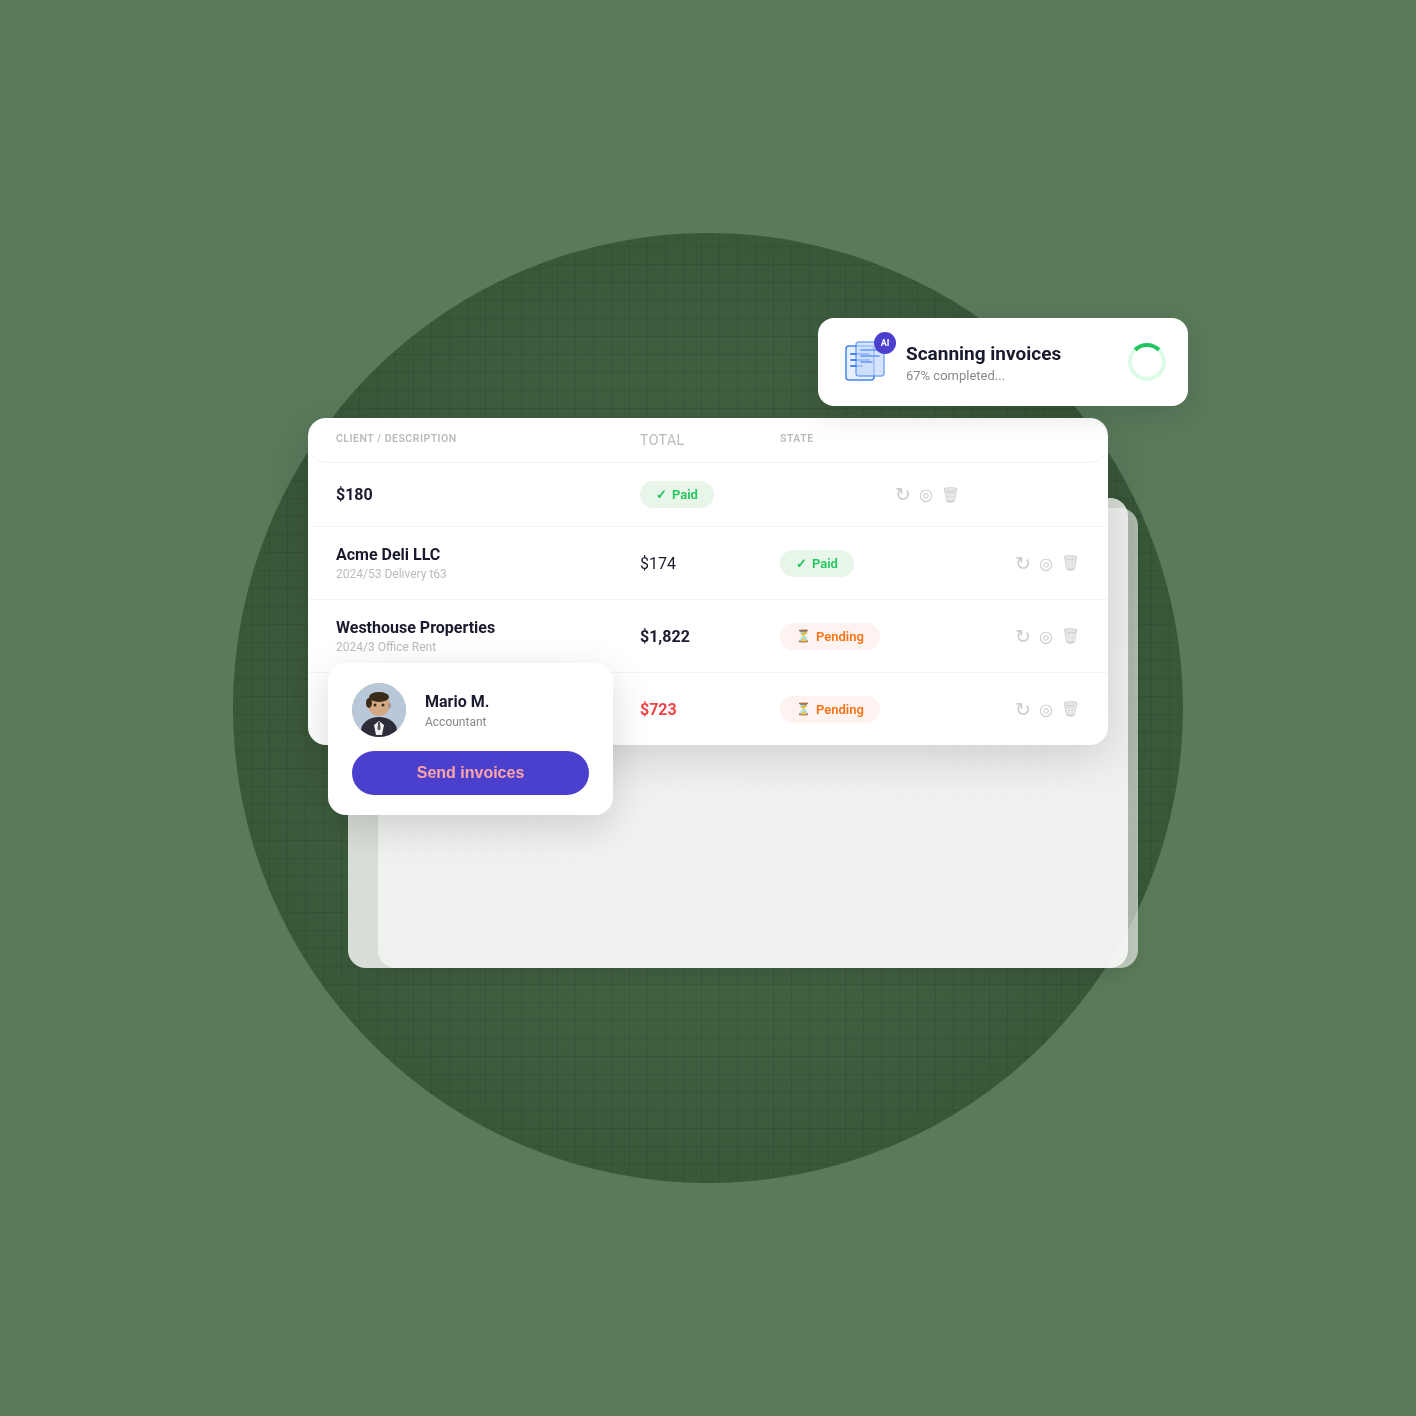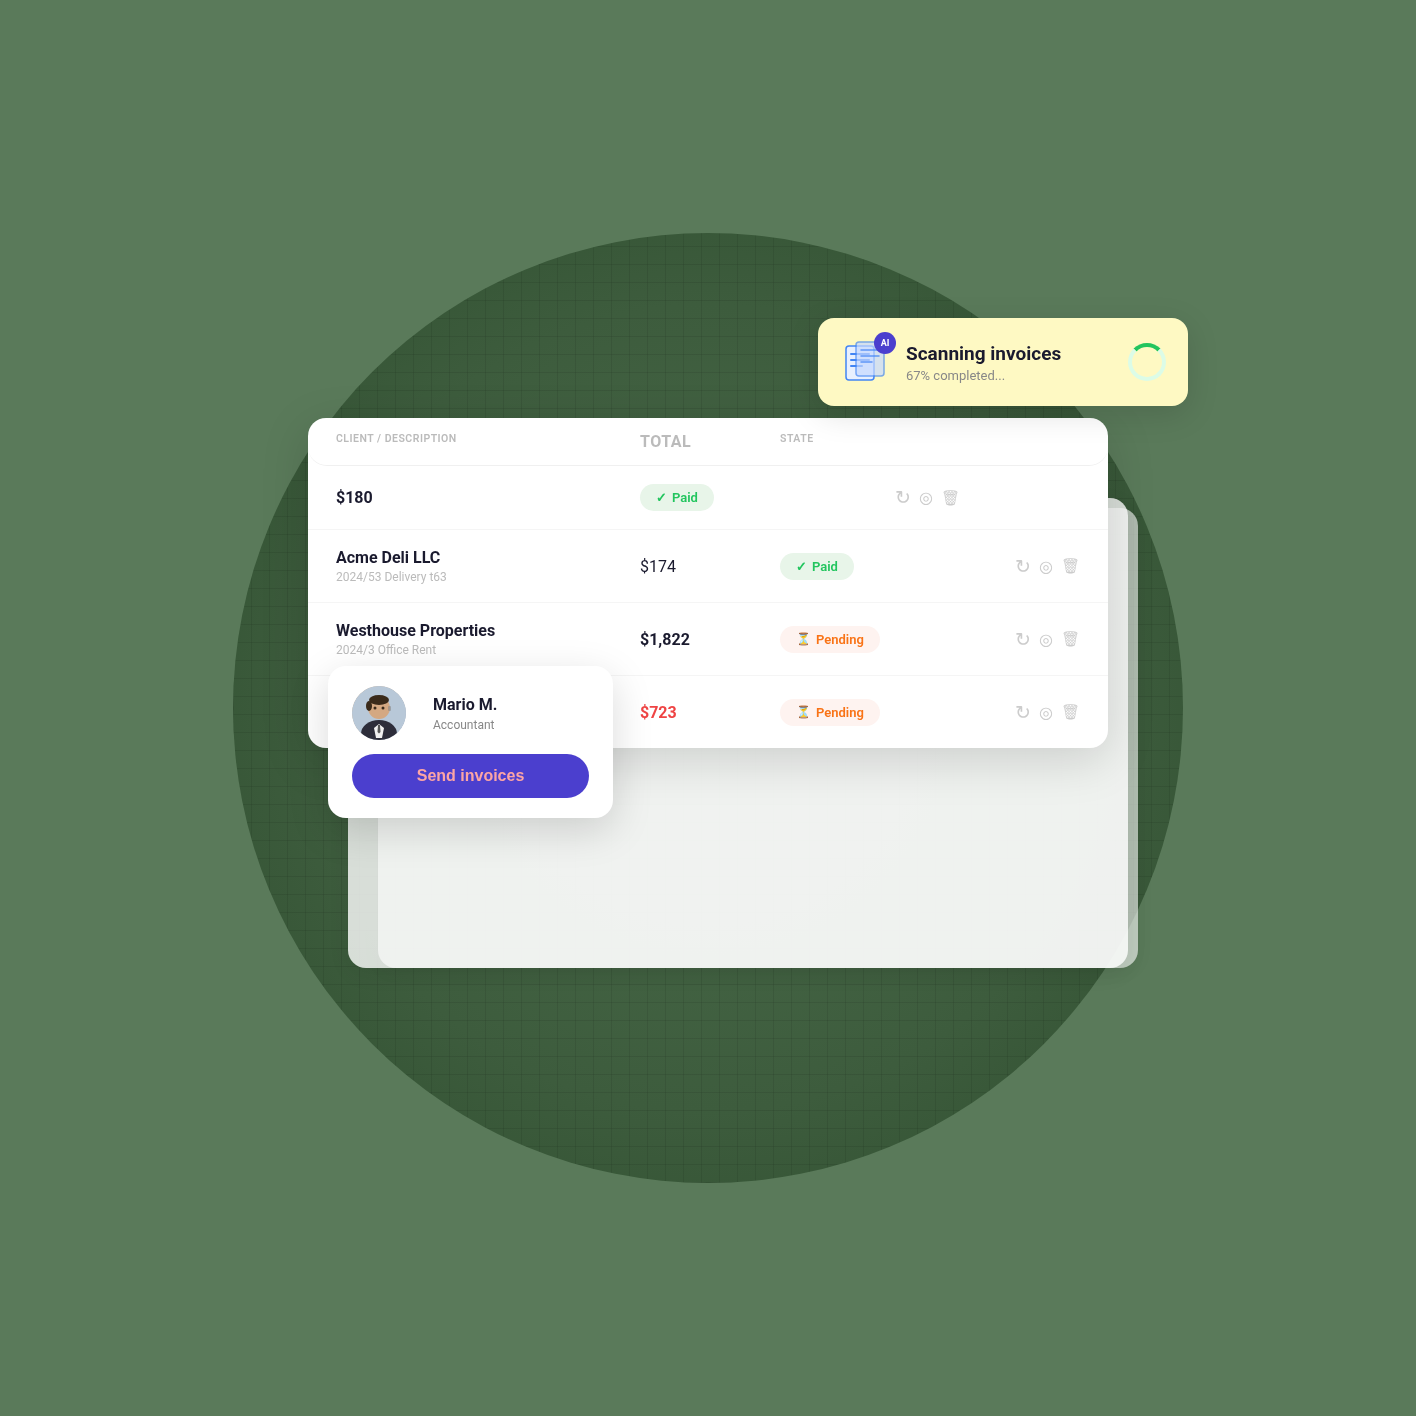--- a/index.html
+++ b/index.html
@@ -30,21 +30,21 @@
 
     <div style="width:100%; height:100%; background-image: 
       repeating-linear-gradient(0deg, rgba(0,0,0,0.08) 0px, rgba(0,0,0,0.08) 1px, transparent 1px, transparent 18px),
       repeating-linear-gradient(90deg, rgba(0,0,0,0.08) 0px, rgba(0,0,0,0.08) 1px, transparent 1px, transparent 18px);
       border-radius:50%;"></div>
   </div>
 
   <div style="position:absolute; width:760px; height:460px; background:#fff; border-radius:18px; top:calc(50% - 200px); left:calc(50% - 380px + 50px); z-index:2; opacity:0.6; box-shadow:0 4px 20px rgba(0,0,0,0.08);"></div>
   <div style="position:absolute; width:780px; height:470px; background:#fff; border-radius:18px; top:calc(50% - 210px); left:calc(50% - 390px + 30px); z-index:3; opacity:0.8; box-shadow:0 6px 24px rgba(0,0,0,0.10);"></div>
 
-  <div style="position:absolute; top: 60px; right: 20px; background:#fef9c3; border-radius:16px; padding:18px 22px; display:flex; align-items:center; gap:14px; box-shadow:0 8px 32px rgba(0,0,0,0.13); width:370px; z-index:15;">
+  <div style="position:absolute; top: 60px; right: 20px; background:#ffffff; border-radius:16px; padding:18px 22px; display:flex; align-items:center; gap:14px; box-shadow:0 8px 32px rgba(0,0,0,0.13); width:370px; z-index:15;">
 
     <div style="position:relative; width:52px; height:52px; flex-shrink:0;">
       <svg width="50" height="50" viewBox="0 0 50 50" fill="none">
 
         <rect x="6" y="10" width="28" height="34" rx="3" fill="#e8f0fe" stroke="#4285f4" stroke-width="1.5"></rect>
         <line x1="11" y1="18" x2="29" y2="18" stroke="#4285f4" stroke-width="2" stroke-linecap="round"></line>
         <line x1="11" y1="24" x2="29" y2="24" stroke="#4285f4" stroke-width="2" stroke-linecap="round"></line>
         <line x1="11" y1="30" x2="22" y2="30" stroke="#4285f4" stroke-width="2" stroke-linecap="round"></line>
 
         <rect x="16" y="6" width="28" height="34" rx="3" fill="#c5d8ff" stroke="#4285f4" stroke-width="1.5" opacity="0.7"></rect>
@@ -62,21 +62,21 @@
       <div style="font-size:13px; color:#888; margin-top:3px;">67% completed...</div>
     </div>
 
     <div style="width:38px; height:38px; border:4px solid #dcfce7; border-top:4px solid #22c55e; border-radius:50%; animation:spin 1s linear infinite; flex-shrink:0;"></div>
   </div>
 
   <div style="position:absolute; top:160px; left:50%; transform:translateX(-50%); background:#fff; border-radius:18px; box-shadow:0 12px 48px rgba(0,0,0,0.15); width:800px; z-index:10; overflow:visible;">
 
     <div style="display:grid; grid-template-columns:1fr 140px 180px 120px; padding:14px 28px; border-bottom:1px solid #f0f0f0;border-radius:19px;">
       <div style="font-size:10.5px; font-weight:600; color:#bbb; letter-spacing:0.5px; text-transform:uppercase;">CLIENT / DESCRIPTION</div>
-      <div style="font-size:16px; font-weight:700; color:#bbb; letter-spacing:0.5px; text-transform:uppercase;">TOTAL</div>
+      <div style="font-size:14px; font-weight:400; color:#bbb; letter-spacing:0.5px; text-transform:uppercase;">TOTAL</div>
       <div style="font-size:10.5px; font-weight:600; color:#bbb; letter-spacing:0.5px; text-transform:uppercase;">STATE</div>
       <div></div>
     </div>
 
     <div style="display:grid; grid-template-columns:1fr 140px 180px 120px; padding:18px 28px; border-bottom:1px solid #f5f5f5; align-items:center;">
       <div style="font-size:16px; font-weight:700; color:#1a1a2e;">$180</div>
       <div>
         <span style="display:inline-flex; align-items:center; gap:5px; padding:6px 16px; border-radius:20px; font-size:13px; font-weight:600; background:#e8f5e9; color:#22c55e;">
           <span style="font-weight:700;">✓</span>
           <span>Paid</span>
@@ -141,21 +141,21 @@
       </div>
       <div style="display:flex; align-items:center; gap:8px; justify-content:flex-end;">
         <span style="color:#ccc; font-size:19px; cursor:pointer;">↻</span>
         <span style="color:#ccc; font-size:16px; cursor:pointer;">◎</span>
         <span style="color:#ccc; font-size:15px; cursor:pointer;">🗑</span>
       </div>
     </div>
 
     <div style="position:absolute; bottom:-70px; left:20px; background:#fff; border-radius:18px; padding:20px 24px; box-shadow:0 12px 40px rgba(0,0,0,0.15); width:285px; z-index:25; display:flex; flex-direction:column; gap:14px;">
 
-      <div style="display:flex; align-items:center; gap:27px;">
+      <div style="display:flex; align-items:center; gap:19px;">
 
         <div style="width:54px; height:54px; border-radius:50%; overflow:hidden; flex-shrink:0; background: linear-gradient(135deg, #c8b5a0, #9aafca);">
           <svg viewBox="0 0 54 54" width="54" height="54">
 
             <circle cx="27" cy="27" r="27" fill="#b8c8d8"></circle>
 
             <ellipse cx="27" cy="48" rx="18" ry="14" fill="#2d2d3a"></ellipse>
 
             <path d="M22 42 L27 38 L32 42 L30 52 L24 52 Z" fill="#f0f0f0"></path>
 

